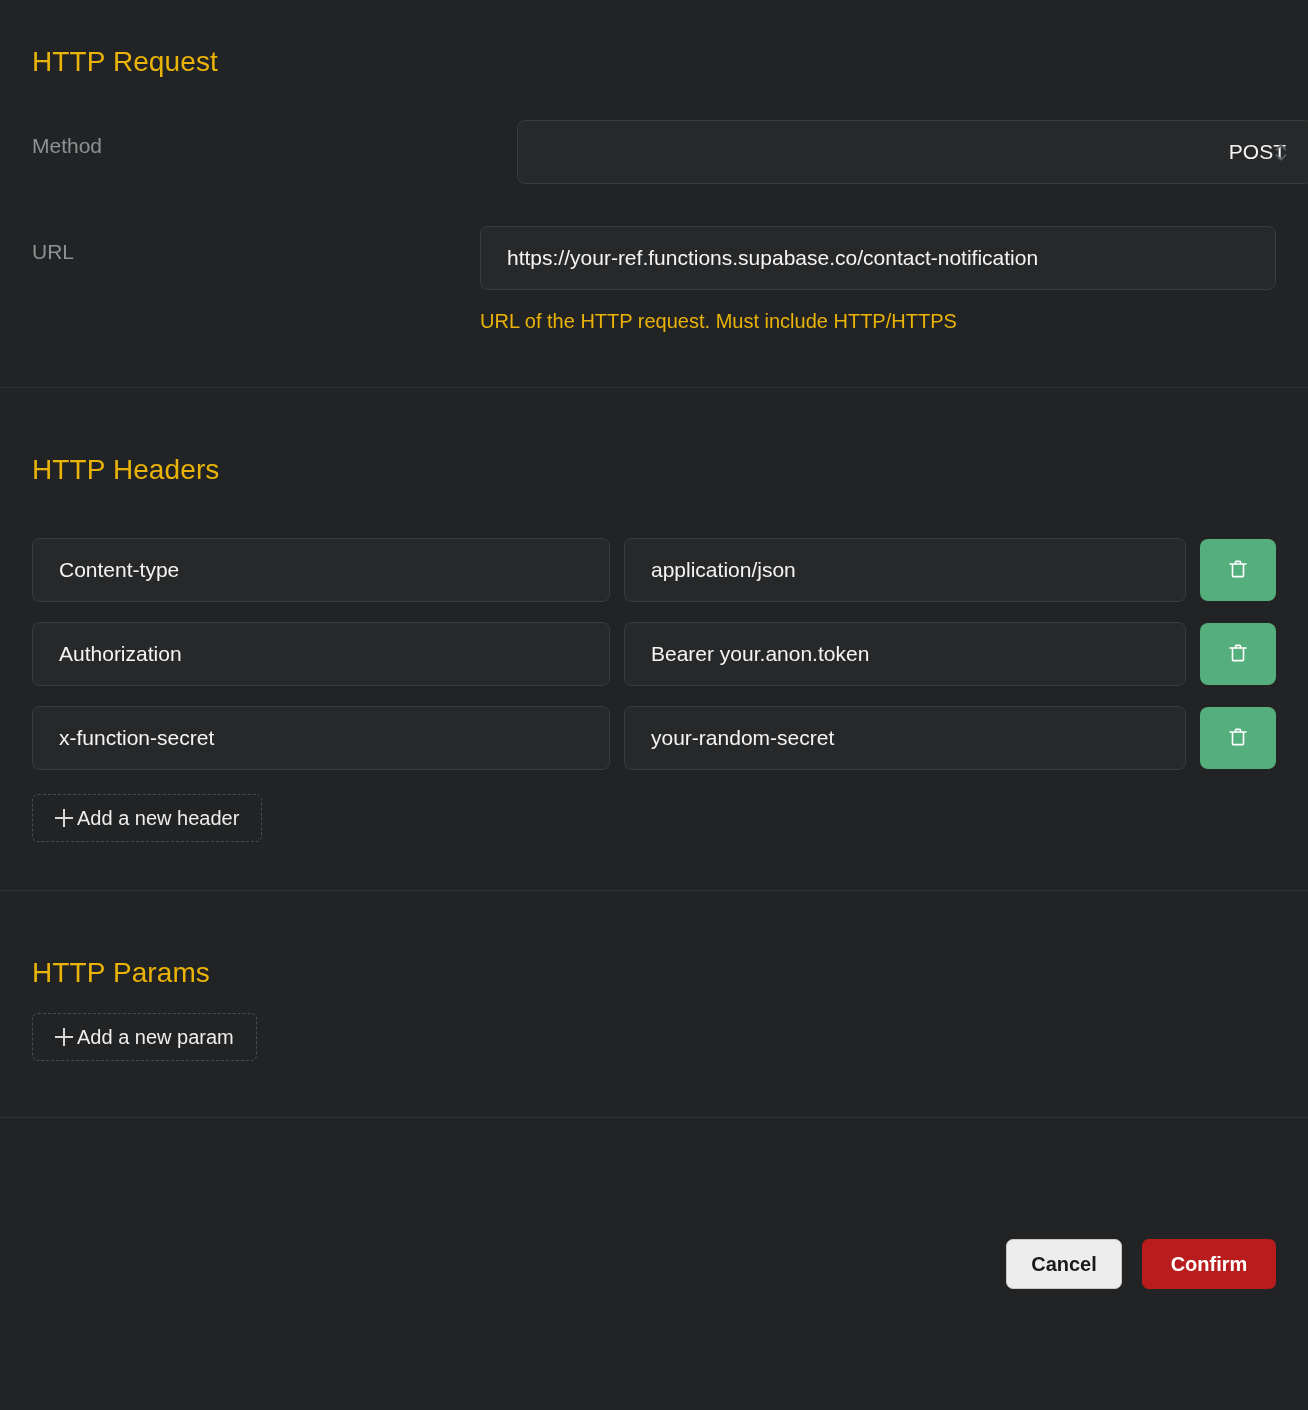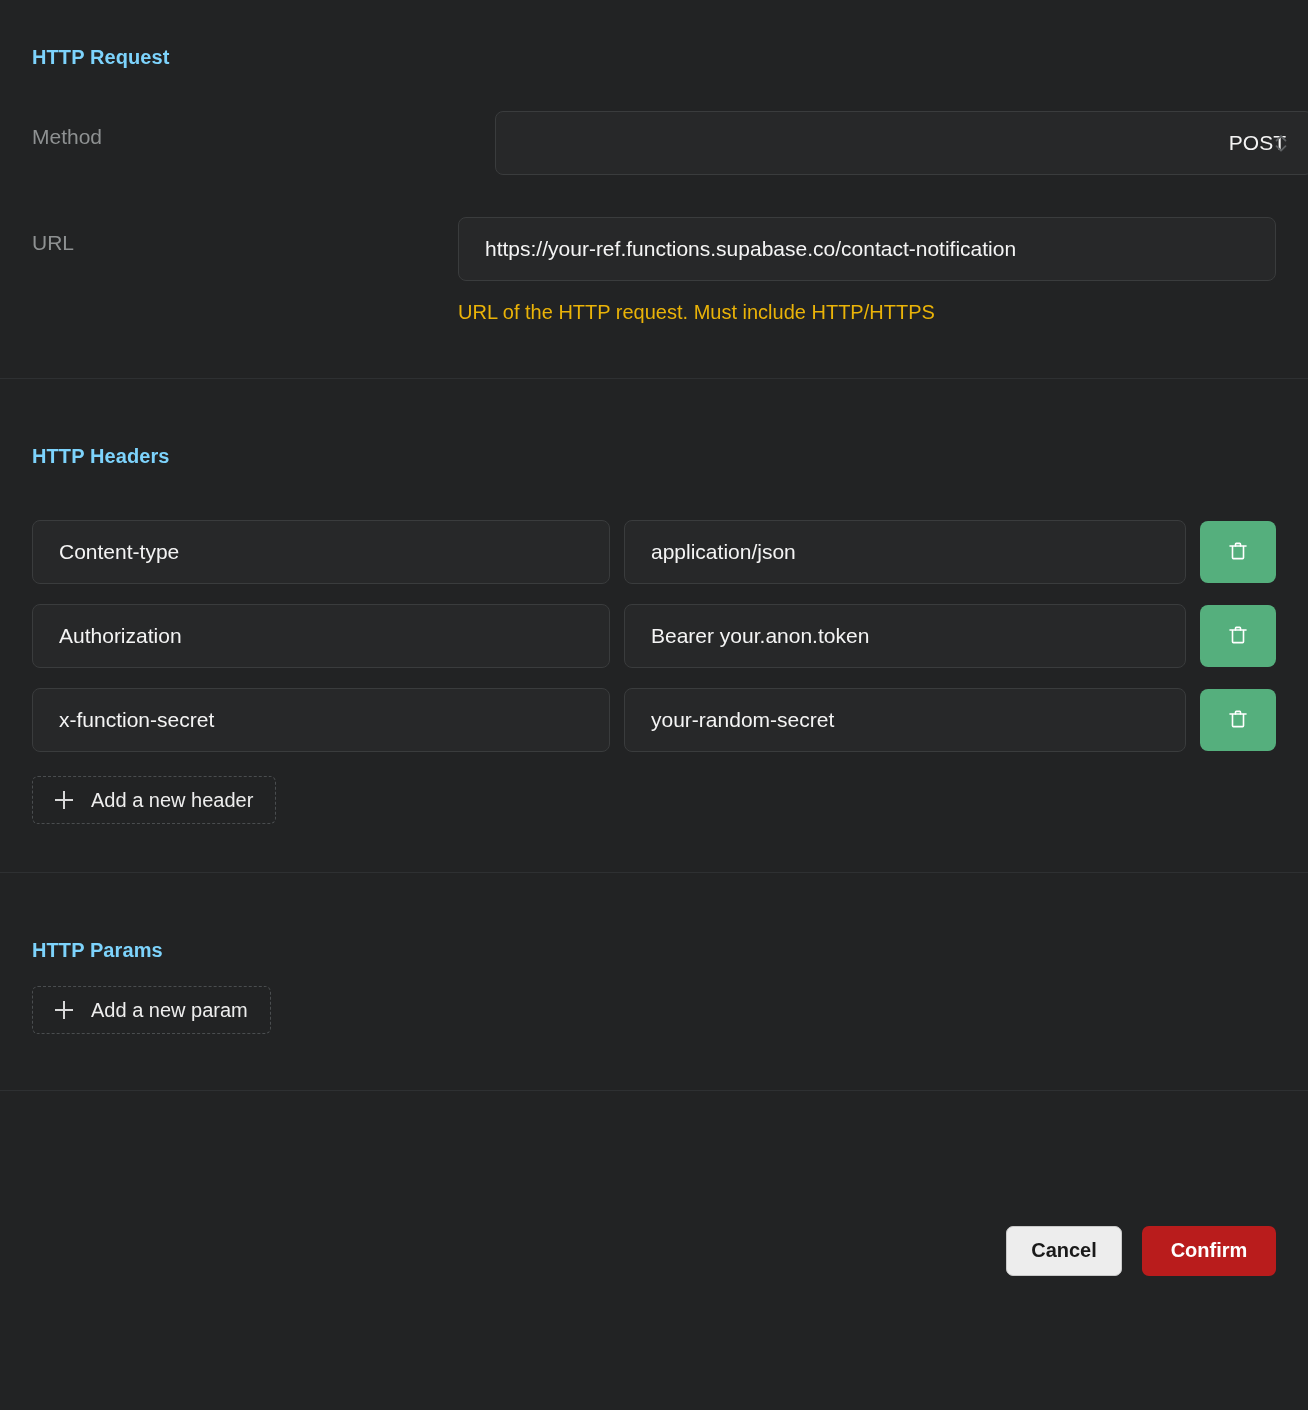--- a/index.html
+++ b/index.html
@@ -24,31 +24,32 @@
   
   .section {
     padding: 0 32px;
     border-bottom: 1px solid #2e3032;
   }
   .section.request  { padding-top: 46px;  padding-bottom: 54px; }
   .section.headers  { padding-top: 66px;  padding-bottom: 48px; }
   .section.params   { padding-top: 66px;  padding-bottom: 56px; border-bottom: 1px solid #2e3032; }
 
   .section-title {
-    font-size: 20px;
-    color: #7dd3fc;
-    font-weight: 700;
+    font-size: 28px;
+    color: #eab308;
+    font-weight: 400;
     letter-spacing: .1px;
   }
 
   
   .form-row {
     display: flex;
     align-items: flex-start;
     margin-top: 42px;
+    gap: 22px;
   }
   .form-row .label-col {
     width: 426px;
     flex: 0 0 426px;
     padding-top: 14px;
   }
   .field-label {
     font-size: 21px;
     color: #8e9192;
     font-weight: 400;
@@ -119,21 +120,21 @@
     cursor: pointer;
     padding: 0;
   }
   .delete-btn svg { width: 24px; height: 24px; }
 
   
   .add-btn {
     margin-top: 24px;
     display: inline-flex;
     align-items: center;
-    gap: 18px;
+    gap: 4px;
     height: 48px;
     padding: 0 22px;
     background: transparent;
     border: 1px dashed #4a4d4f;
     border-radius: 6px;
     color: #ededed;
     font-size: 20px;
     font-family: "Liberation Sans", sans-serif;
     cursor: pointer;
   }

